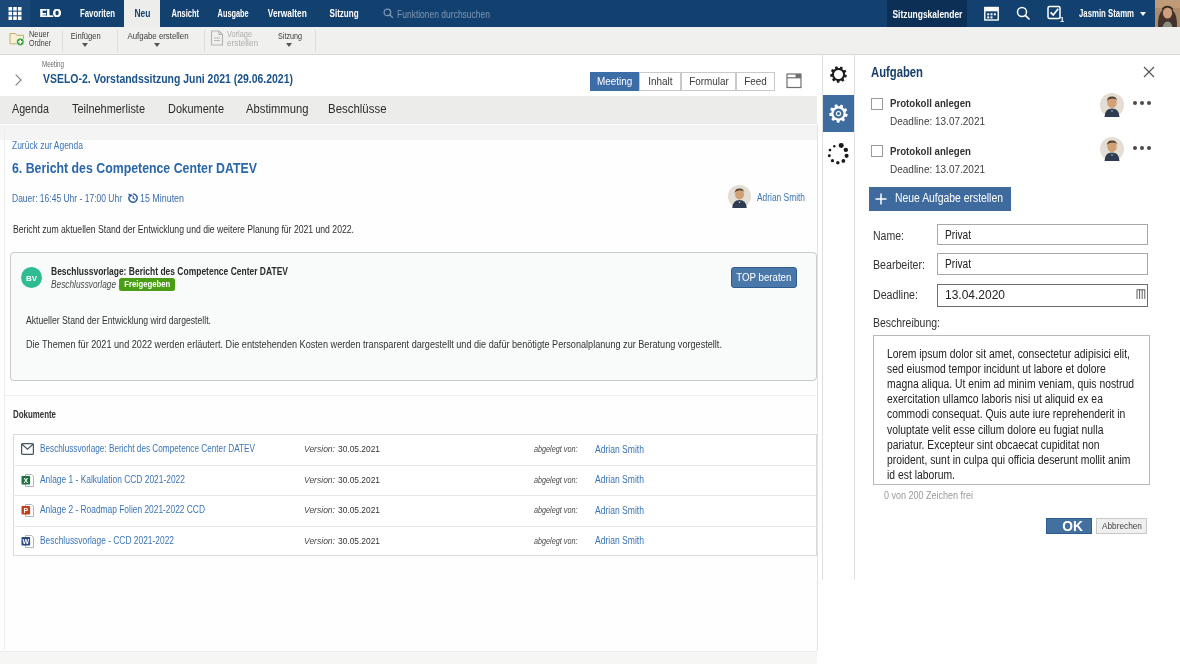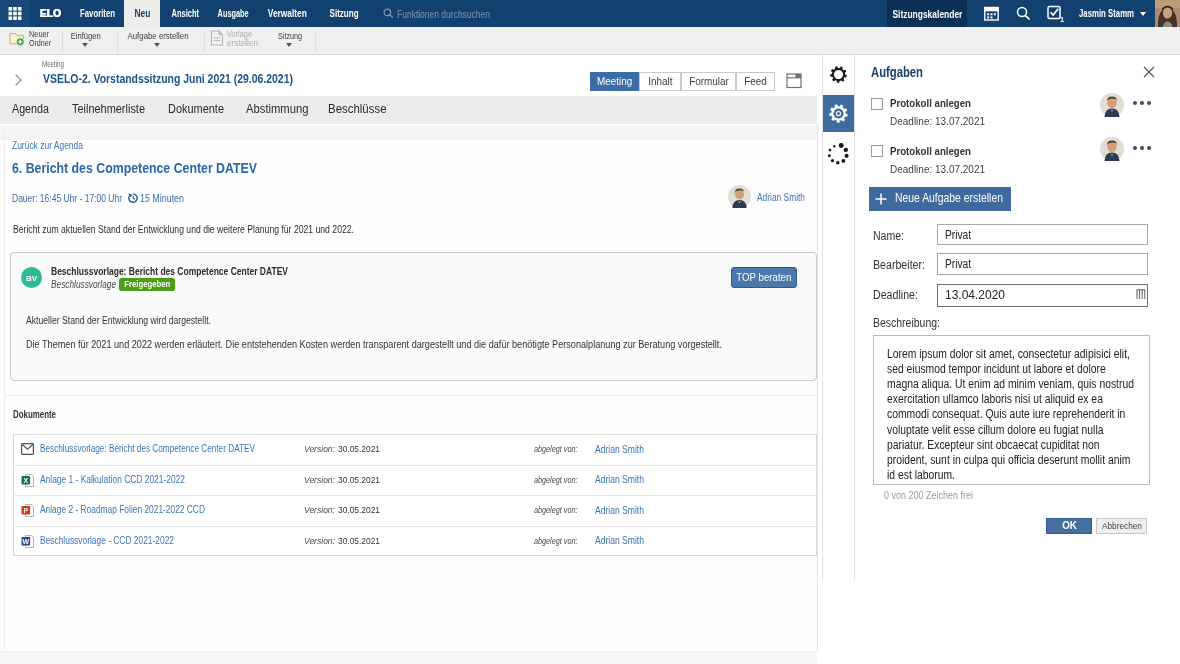--- a/index.html
+++ b/index.html
@@ -273,15 +273,15 @@
 <div style="position:absolute;top:361.7px;font-size:12px;color:#222;white-space:nowrap;line-height:15px;left:887px;transform-origin:0 0;transform:scaleX(0.8631);">sed eiusmod tempor incidunt ut labore et dolore</div>
 <div style="position:absolute;top:376.9px;font-size:12px;color:#222;white-space:nowrap;line-height:15px;left:887px;transform-origin:0 0;transform:scaleX(0.8631);">magna aliqua. Ut enim ad minim veniam, quis nostrud</div>
 <div style="position:absolute;top:392.1px;font-size:12px;color:#222;white-space:nowrap;line-height:15px;left:887px;transform-origin:0 0;transform:scaleX(0.8631);">exercitation ullamco laboris nisi ut aliquid ex ea</div>
 <div style="position:absolute;top:407.3px;font-size:12px;color:#222;white-space:nowrap;line-height:15px;left:887px;transform-origin:0 0;transform:scaleX(0.8631);">commodi consequat. Quis aute iure reprehenderit in</div>
 <div style="position:absolute;top:422.5px;font-size:12px;color:#222;white-space:nowrap;line-height:15px;left:887px;transform-origin:0 0;transform:scaleX(0.8631);">voluptate velit esse cillum dolore eu fugiat nulla</div>
 <div style="position:absolute;top:437.7px;font-size:12px;color:#222;white-space:nowrap;line-height:15px;left:887px;transform-origin:0 0;transform:scaleX(0.8631);">pariatur. Excepteur sint obcaecat cupiditat non</div>
 <div style="position:absolute;top:452.9px;font-size:12px;color:#222;white-space:nowrap;line-height:15px;left:887px;transform-origin:0 0;transform:scaleX(0.8631);">proident, sunt in culpa qui officia deserunt mollit anim</div>
 <div style="position:absolute;top:468.1px;font-size:12px;color:#222;white-space:nowrap;line-height:15px;left:887px;transform-origin:0 0;transform:scaleX(0.8631);">id est laborum.</div>
 <div style="position:absolute;top:488.5px;font-size:11px;color:#9a9a9a;white-space:nowrap;line-height:12px;left:884px;transform-origin:0 0;transform:scaleX(0.8177);">0 von 200 Zeichen frei</div>
 <div class="abs" style="left:1046px;top:518px;width:46px;height:15.5px;background:#44709f;border:1px solid #2e5c91;"></div>
-    <div style="position:absolute;top:521px;font-size:10px;color:#fff;white-space:nowrap;line-height:10px;font-weight:bold;left:1061.9px;transform-origin:50% 0;transform:scaleX(0.9825);">OK</div>
+    <div style="position:absolute;top:521px;font-size:14px;color:#fff;white-space:nowrap;line-height:10px;font-weight:bold;left:1061.9px;transform-origin:50% 0;transform:scaleX(0.9825);">OK</div>
 <div class="abs" style="left:1096px;top:518px;width:51px;height:15.5px;background:#efefef;border:1px solid #c9c9c9;"></div>
     <div style="position:absolute;top:521px;font-size:9.5px;color:#444;white-space:nowrap;line-height:10px;left:1098.5px;transform-origin:50% 0;transform:scaleX(0.8703);">Abbrechen</div>
 </div>
 </body></html>

